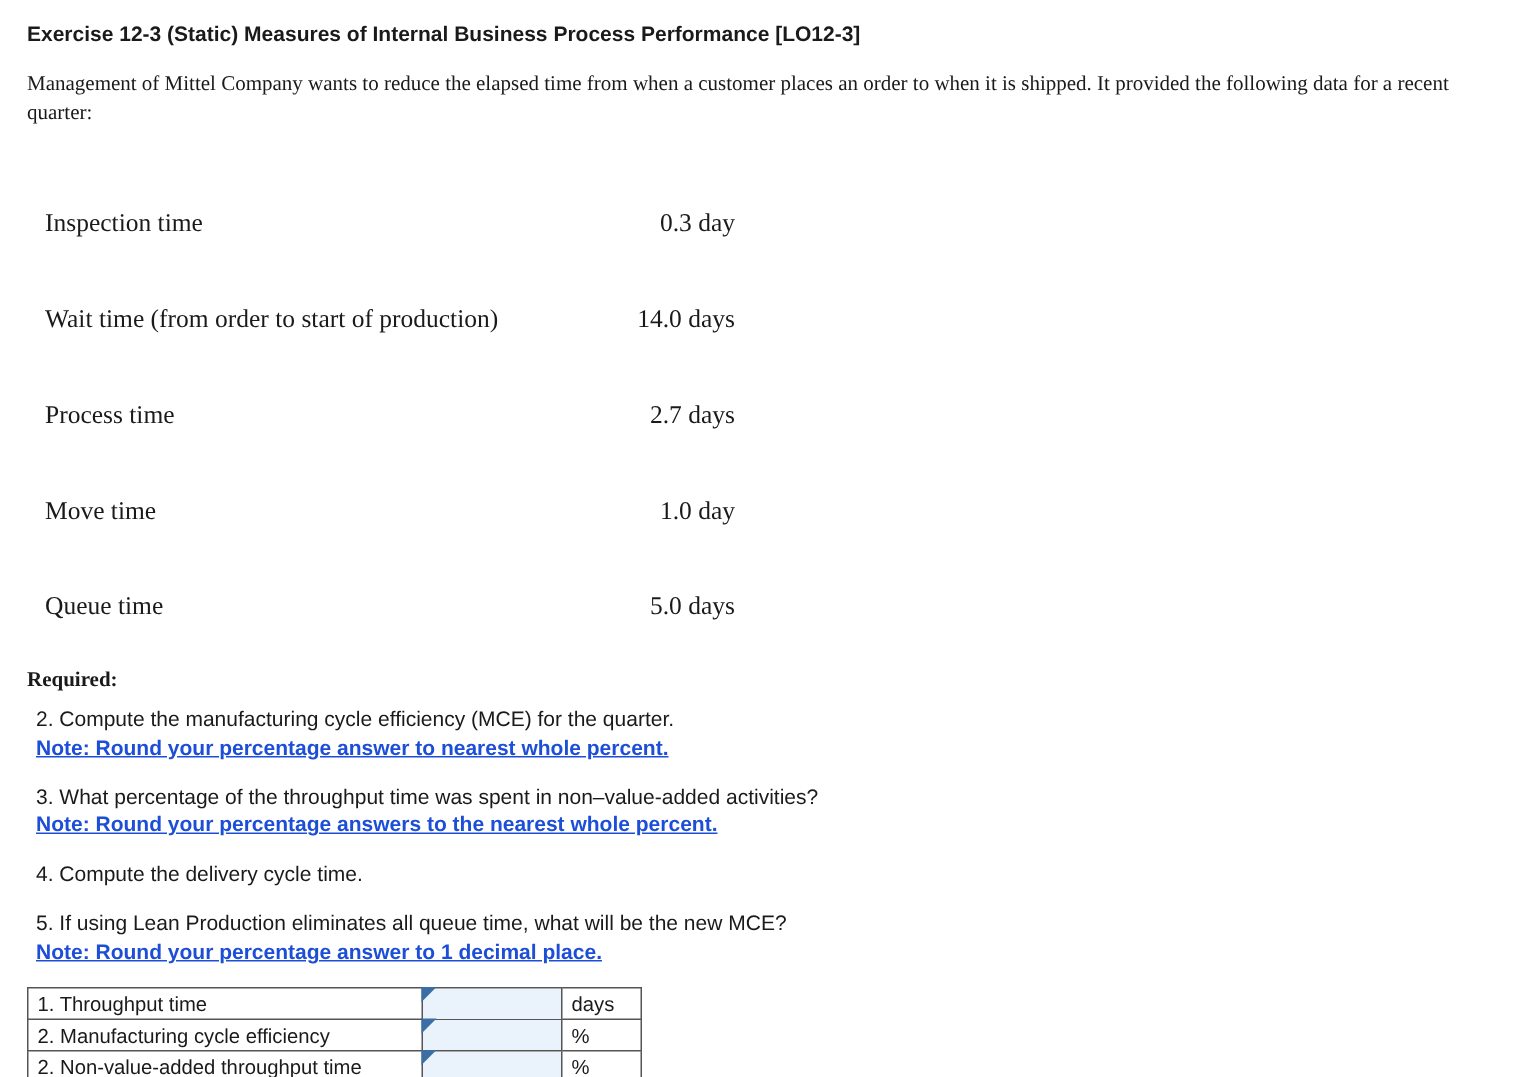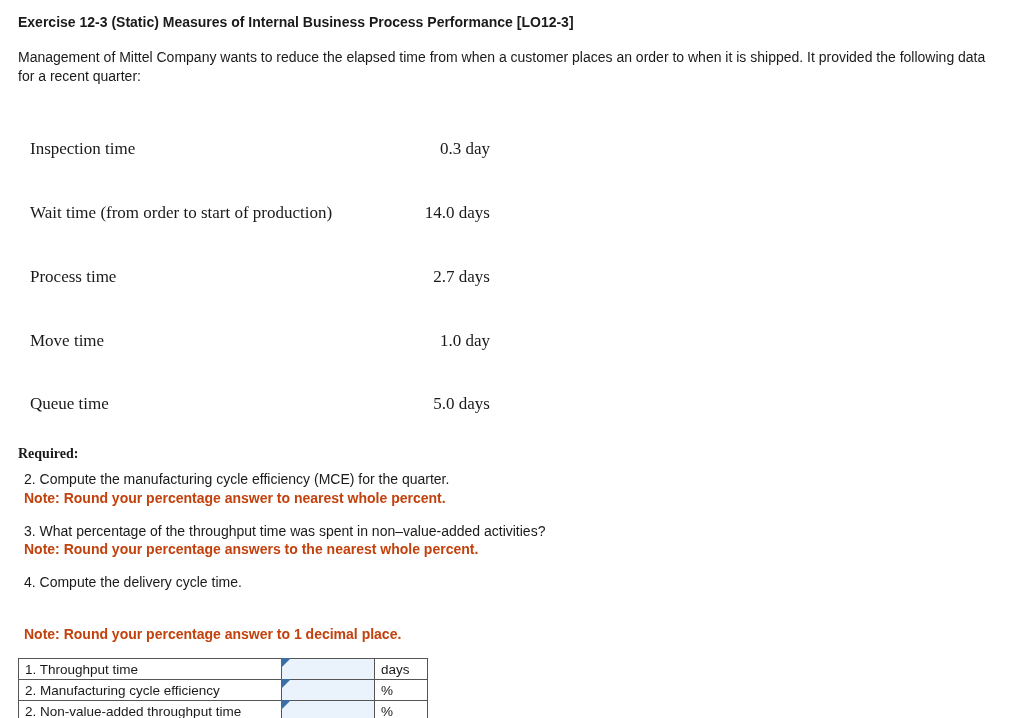--- a/index.html
+++ b/index.html
@@ -13,41 +13,43 @@
     box-sizing: border-box;
   }
   .title {
     font-weight: bold;
     font-size: 14px;
     margin-bottom: 18px;
   }
   .intro {
     margin-bottom: 10px;
     line-height: 1.35;
+    font-family: Liberation Serif, serif;
   }
   .data-block {
     font-family: Liberation Serif, serif;
     font-size: 17px;
     white-space: pre;
     margin: 4px 0 10px 12px;
     line-height: 1.25;
   }
   .data-row { display: flex; }
   .data-label { width: 370px; }
   .data-value { width: 90px; text-align: right; }
   .required {
     font-weight: bold;
     margin: 4px 0 8px 0;
     font-family: Liberation Serif, serif;
   }
   .qlist { margin-left: 6px; }
   .q { margin: 6px 0 14px 0; line-height: 1.35; }
   .note {
-    color: #c2410c;
+    color: #1d4ed8;
     font-weight: bold;
+    text-decoration: underline;
   }
   table.answers {
     border-collapse: collapse;
     margin-top: 10px;
   }
   table.answers td {
     border: 1px solid #555;
     font-size: 13.5px;
     padding: 1px 6px;
     height: 18px;
@@ -123,21 +125,21 @@
   <div class="q">
     <span>3. What percentage of the throughput time was spent in non–value-added activities?</span><br>
     <span class="note">Note: Round your percentage answers to the nearest whole percent.</span>
   </div>
 
   <div class="q">
     <span>4. Compute the delivery cycle time.</span>
   </div>
 
   <div class="q">
-    <br>
+    <span>5. If using Lean Production eliminates all queue time, what will be the new MCE?</span><br>
     <span class="note">Note: Round your percentage answer to 1 decimal place.</span>
   </div>
 
 </div>
 
 <table class="answers">
   <tbody>
       <tr>
     <td class="col-label">1. Throughput time</td>
     <td class="col-input">

